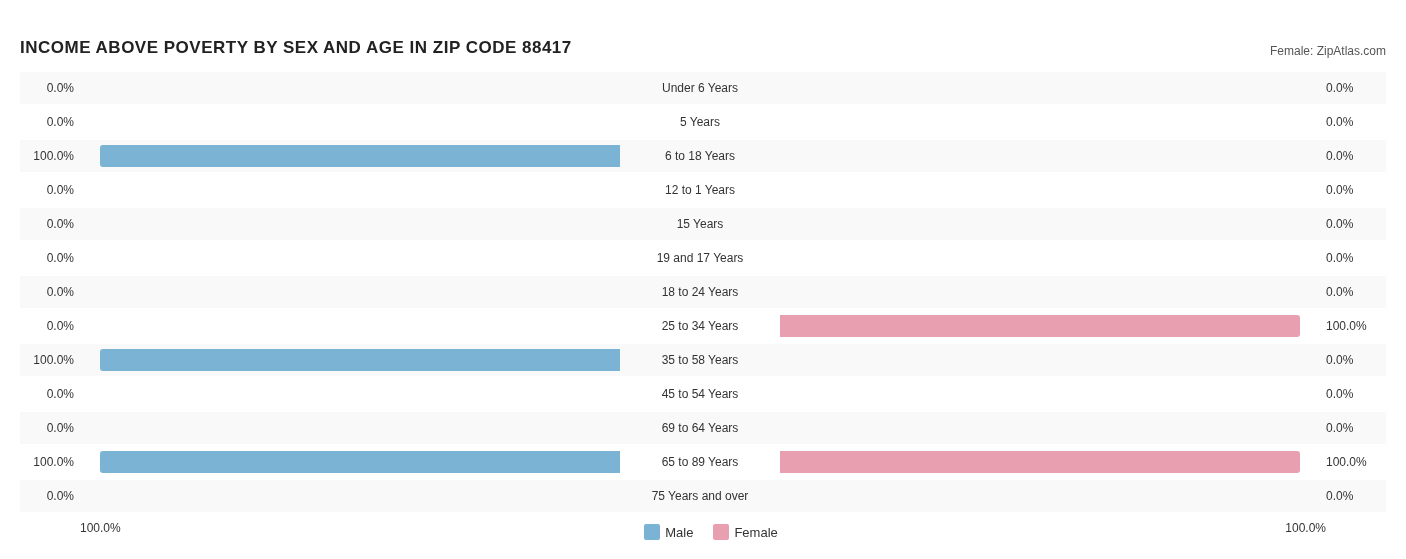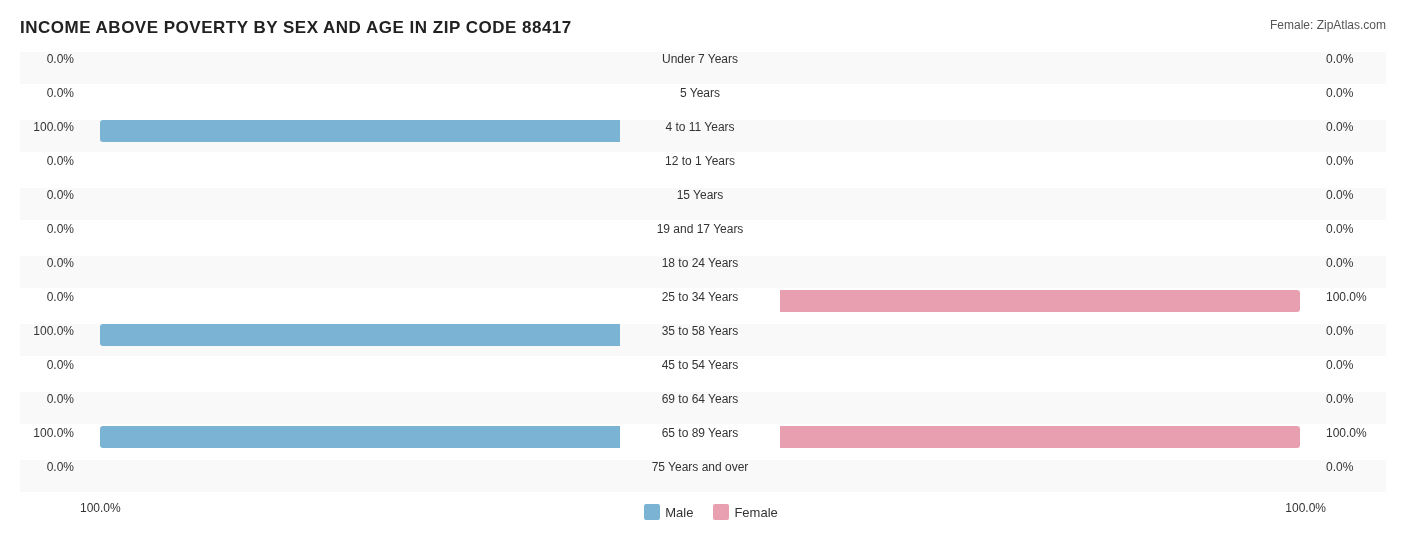--- a/index.html
+++ b/index.html
@@ -11,39 +11,41 @@
       padding: 0;
     }
     .container {
       width: 1406px;
       padding: 18px 20px 10px 20px;
       position: relative;
     }
     .header-row {
       display: flex;
       justify-content: space-between;
-      align-items: flex-start;
+      align-items: flex-end;
       margin-bottom: 14px;
+      margin-top: 20px;
     }
     .chart-title {
       font-size: 17px;
       font-weight: bold;
       color: #222;
       text-transform: uppercase;
       letter-spacing: 0.5px;
     }
     .source-text {
       font-size: 12px;
       color: #555;
     }
     .chart-area {
       width: 100%;
     }
     .bar-row {
       display: flex;
+      align-items: center;
       height: 32px;
       margin-bottom: 2px;
       position: relative;
     }
     .bar-row:nth-child(odd) {
       background: #f5f5f5;
     }
     .bar-row:nth-child(even) {
       background: #fff;
     }
@@ -148,21 +150,21 @@
     <span class="source-text">Female: ZipAtlas.com</span>
   </div>
 
   <div class="chart-area" id="chart-area">
 
   <div class="bar-row" style="background: rgb(249, 249, 249);">
     <div class="val-left">0.0%</div>
     <div class="bar-left-container">
       <div class="bar-left" style="width:0px;"></div>
     </div>
-    <div class="label-center">Under 7 Years</div>
+    <div class="label-center">Under 6 Years</div>
     <div class="bar-right-container">
       <div class="bar-right" style="width:0px;"></div>
     </div>
     <div class="val-right">0.0%</div>
   </div>
       <div class="bar-row" style="background: rgb(255, 255, 255);">
     <div class="val-left">0.0%</div>
     <div class="bar-left-container">
       <div class="bar-left" style="width:0px;"></div>
     </div>
@@ -170,21 +172,21 @@
     <div class="bar-right-container">
       <div class="bar-right" style="width:0px;"></div>
     </div>
     <div class="val-right">0.0%</div>
   </div>
       <div class="bar-row" style="background: rgb(249, 249, 249);">
     <div class="val-left">100.0%</div>
     <div class="bar-left-container">
       <div class="bar-left" style="width:520px;"></div>
     </div>
-    <div class="label-center">4 to 11 Years</div>
+    <div class="label-center">6 to 18 Years</div>
     <div class="bar-right-container">
       <div class="bar-right" style="width:0px;"></div>
     </div>
     <div class="val-right">0.0%</div>
   </div>
       <div class="bar-row" style="background: rgb(255, 255, 255);">
     <div class="val-left">0.0%</div>
     <div class="bar-left-container">
       <div class="bar-left" style="width:0px;"></div>
     </div>

